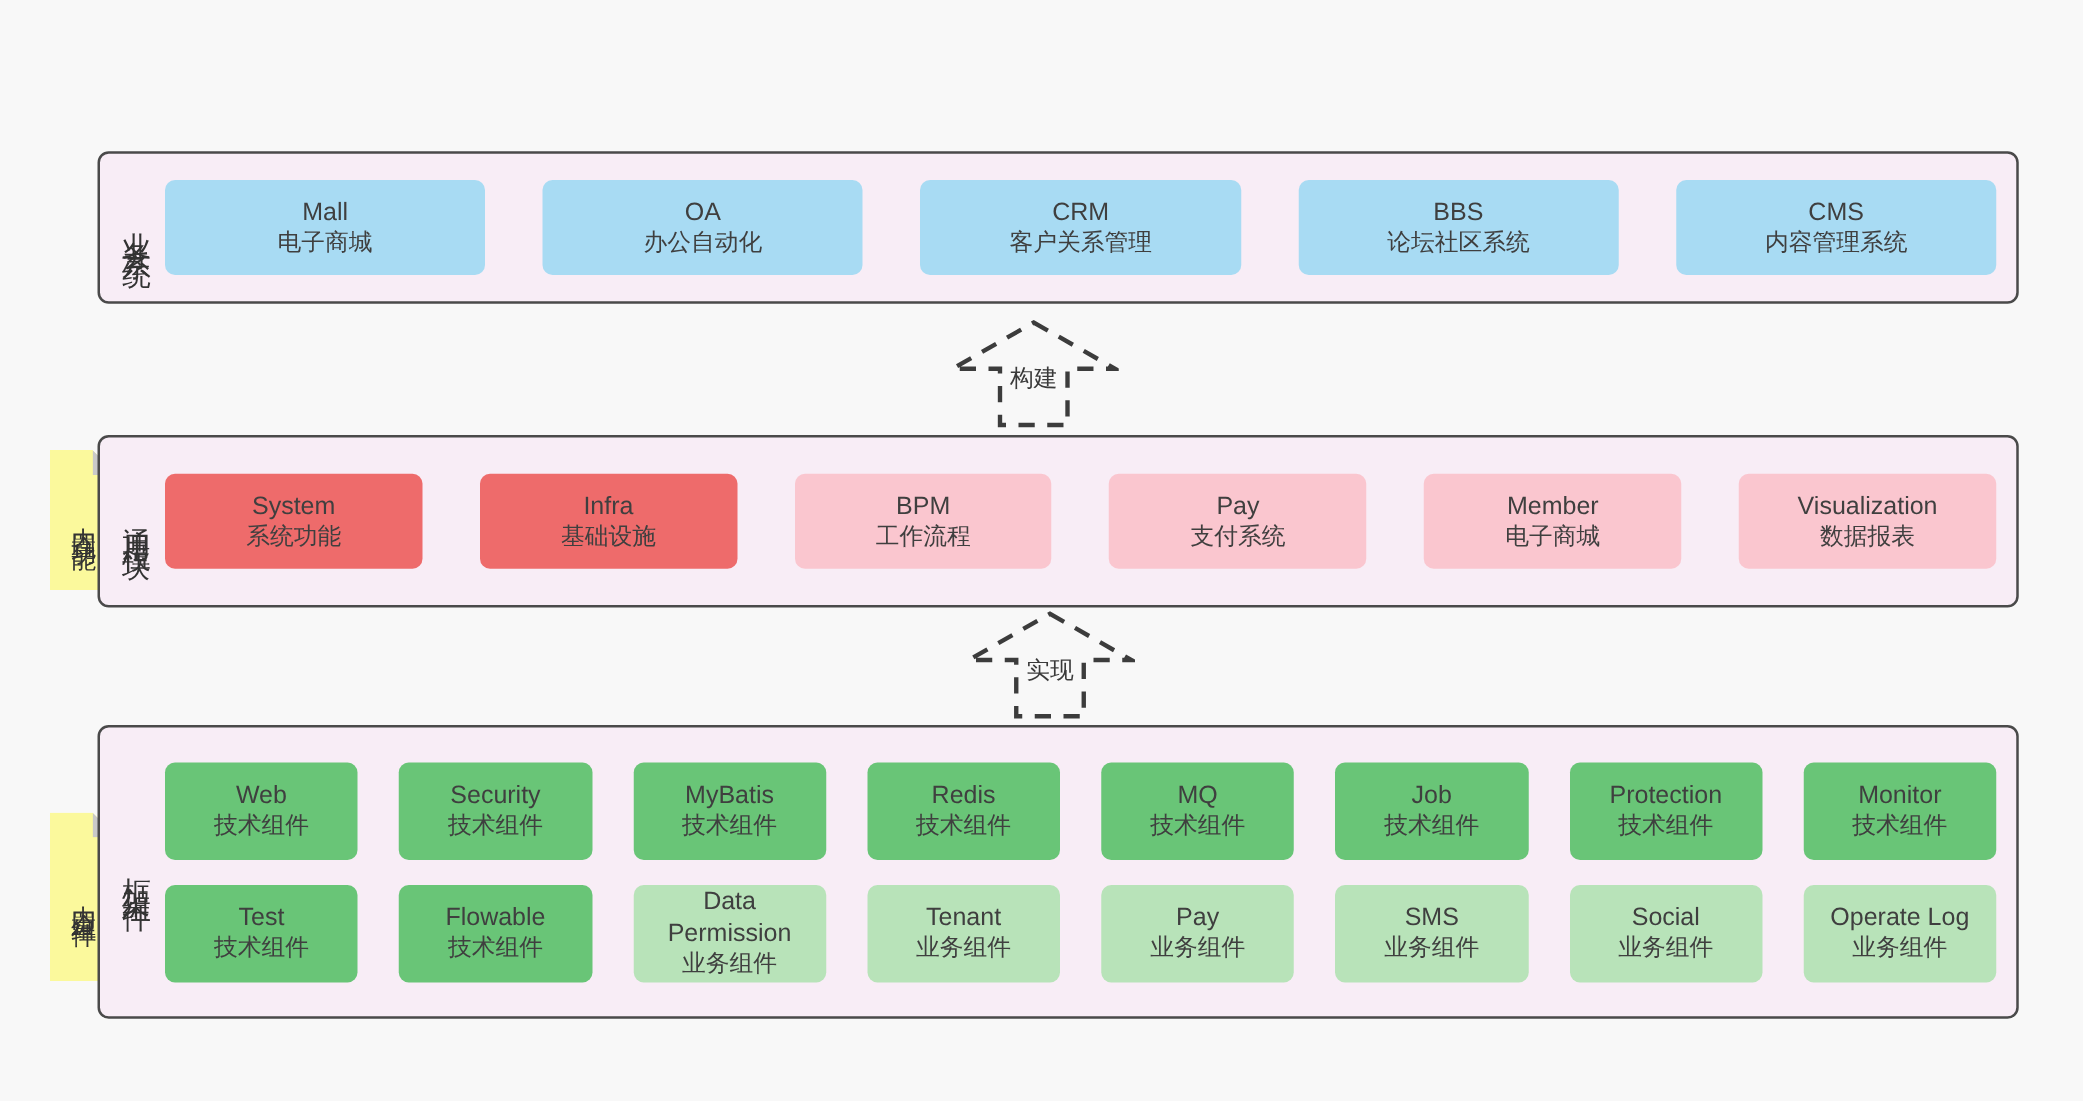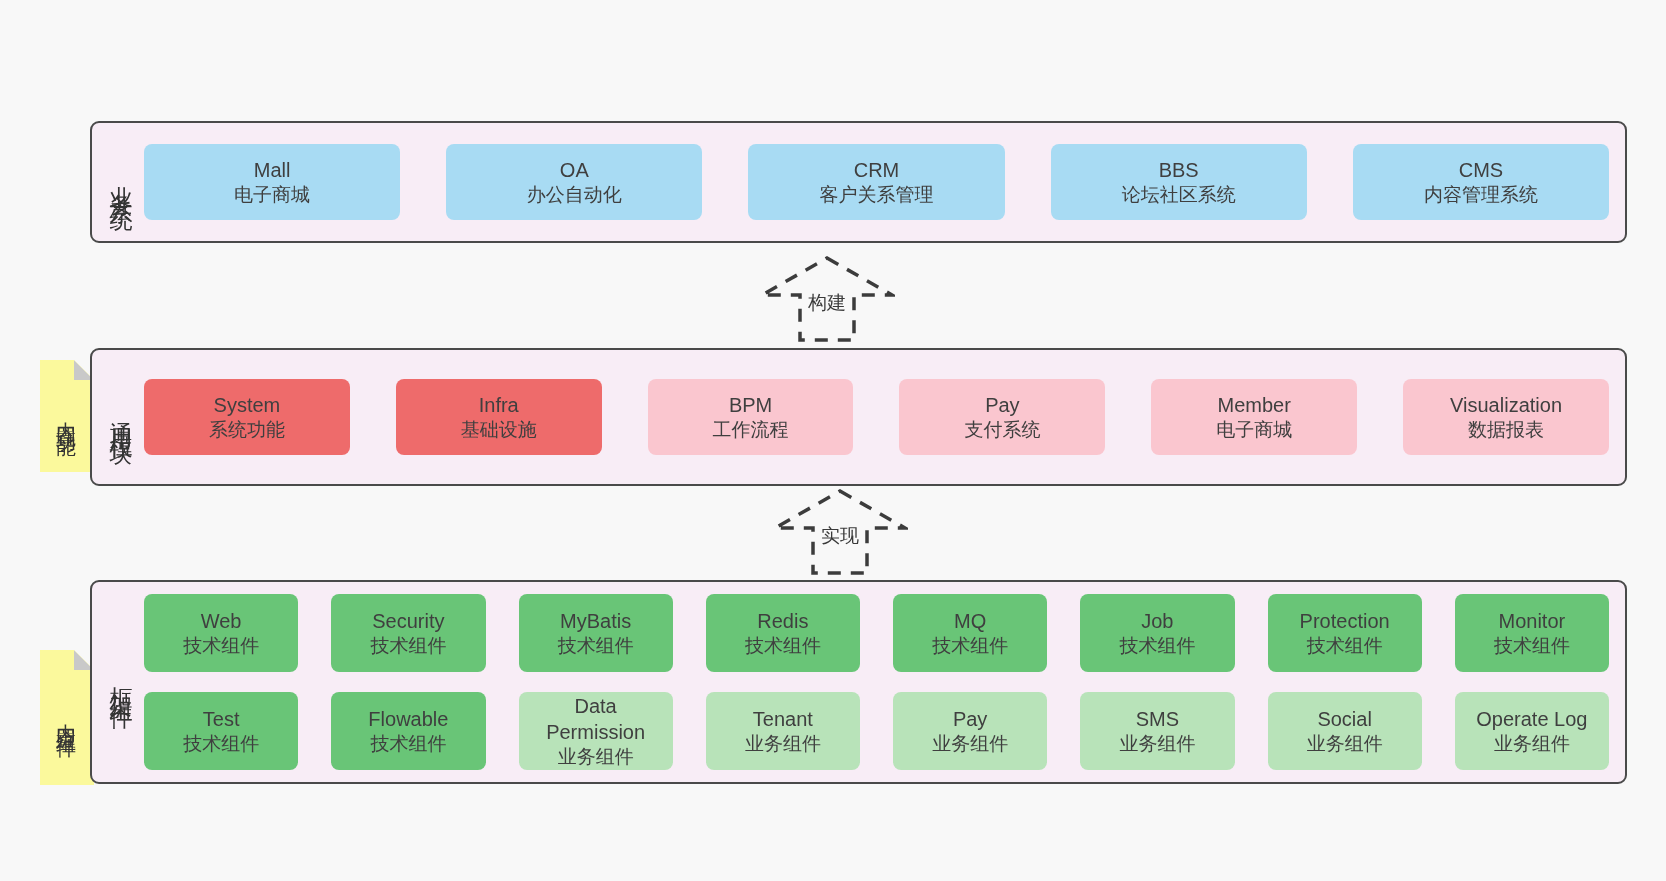--- a/index.html
+++ b/index.html
@@ -5,25 +5,25 @@
   :root{
     --page-bg:#f8f8f8; --panel-bg:#f8edf6; --panel-border:#4a4a4a;
     --blue:#a8dbf3; --red:#ee6b6b; --pink:#fac6cf; --green:#69c577;
     --light-green:#b8e3b9; --sticky-bg:#fbf99c; --sticky-fold:#c9c9c9;
     --text:#3f3f3f; --arrow:#3c3c3c;
   }
   *{box-sizing:border-box;margin:0;padding:0;}
   body{font-family:"Liberation Sans",sans-serif;background:var(--page-bg);}
   .canvas{position:relative;width:1666px;height:881px;background:var(--page-bg);overflow:hidden;}
 
-  .panel{position:absolute;left:90px;width:1537px;background:var(--panel-bg);
+  .panel{position:absolute;left:78px;width:1537px;background:var(--panel-bg);
          border:2px solid var(--panel-border);border-radius:9px;z-index:2;}
   .panel-business{top:121px;height:122px;}
   .panel-modules{top:348px;height:138px;}
-  .panel-components{top:580px;height:204px;}
+  .panel-components{top:580px;height:235px;}
 
   .side-label{position:absolute;left:9px;top:0;bottom:0;width:40px;
       display:flex;align-items:center;justify-content:center;
       writing-mode:vertical-lr;text-orientation:upright;
       font-size:23px;color:#333;letter-spacing:7px;line-height:1;}
 
   .rows{position:absolute;left:52px;right:16px;top:0;bottom:0;
         display:flex;flex-direction:column;justify-content:center;gap:20px;}
   .box-row{display:flex;gap:46px;}
   .panel-components .box-row{gap:33px;}

